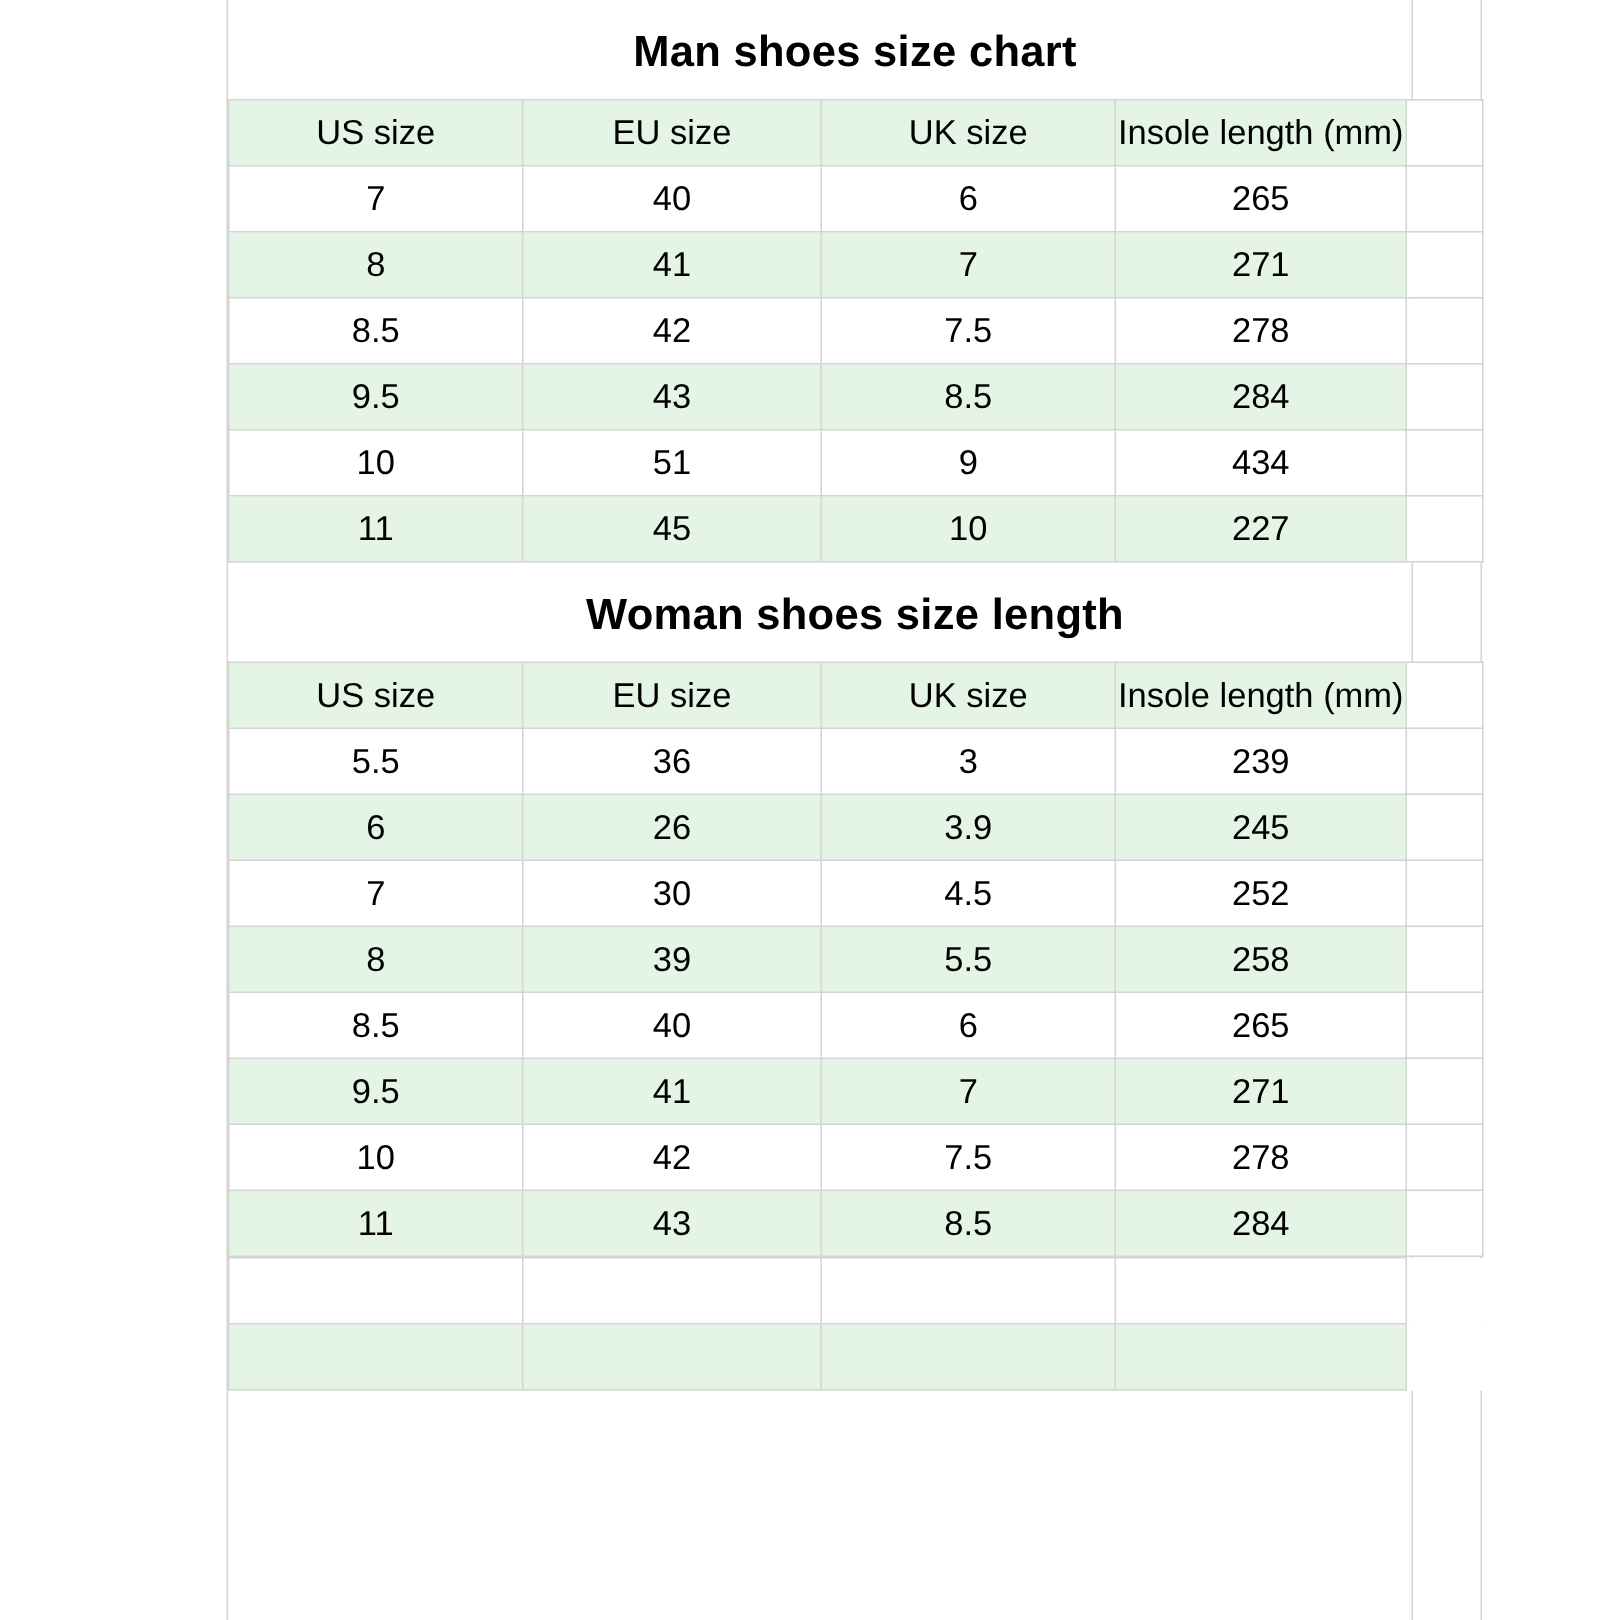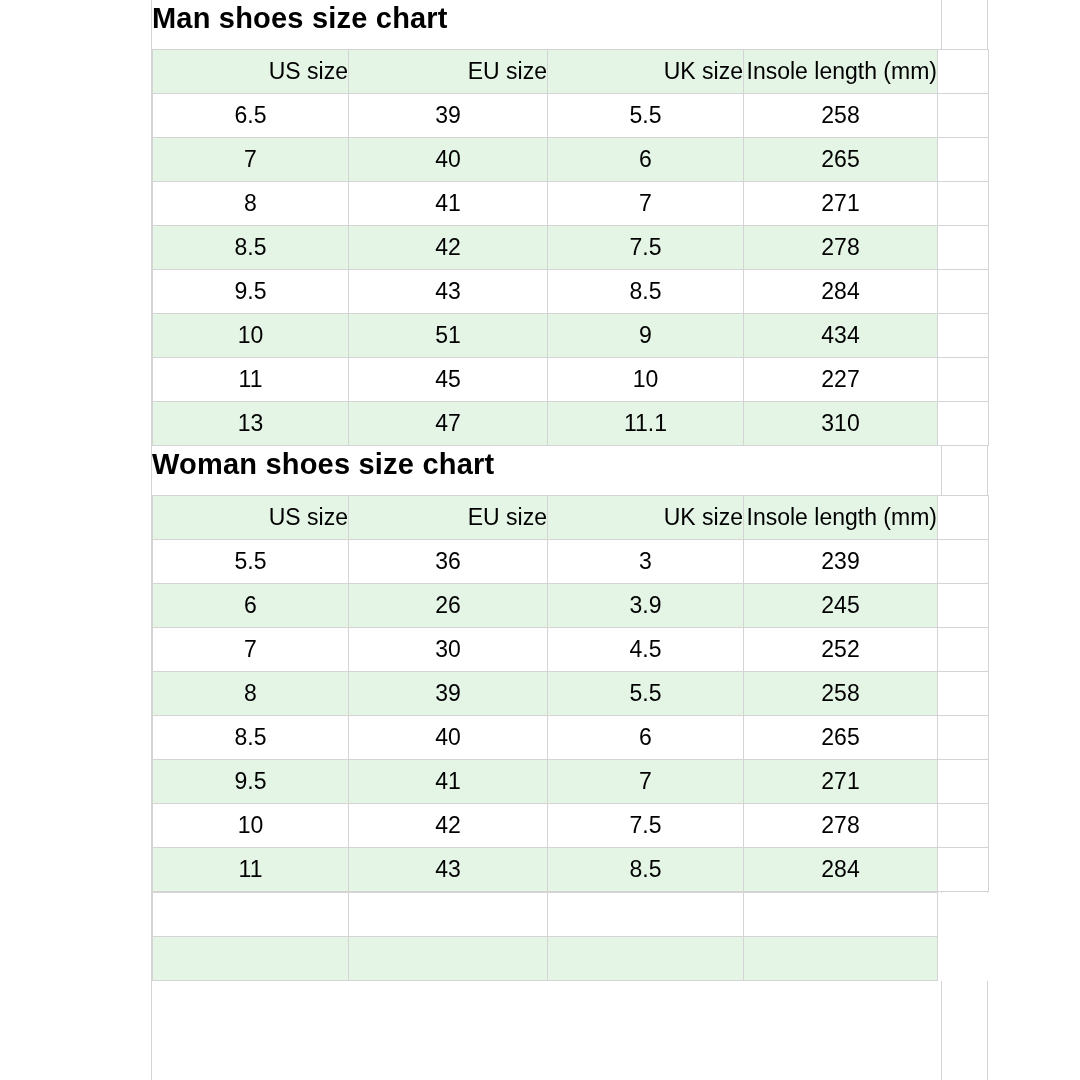--- a/index.html
+++ b/index.html
@@ -31,25 +31,25 @@
   }
 
   .content {
     position: absolute;
     left: 152px;
     top: 0;
     width: 836px;
   }
 
   .title {
-    text-align: left;
+    text-align: center;
     font-size: 29px;
     font-weight: bold;
     line-height: 1;
-    padding: 4px 0 16px 0;
+    padding: 21px 0 16px 0;
     letter-spacing: 0.2px;
   }
 
   table.size-table {
     border-collapse: collapse;
     width: 836px;
     table-layout: fixed;
   }
 
   table.size-table td,
@@ -58,21 +58,20 @@
     height: 43px;
     text-align: center;
     vertical-align: middle;
     font-size: 23px;
     font-weight: normal;
     padding: 0;
   }
 
   table.size-table thead th {
     background: #e4f5e6;
-    text-align: right;
   }
 
   table.size-table tbody tr:nth-child(even) td {
     background: #e4f5e6;
   }
 
   table.size-table tbody tr:nth-child(odd) td {
     background: #ffffff;
   }
 
@@ -138,27 +137,20 @@
       <tr>
         <th>US size</th>
         <th>EU size</th>
         <th>UK size</th>
         <th>Insole length (mm)</th>
         <th class="tail"></th>
       </tr>
     </thead>
     <tbody>
       <tr>
-        <td>6.5</td>
-        <td>39</td>
-        <td>5.5</td>
-        <td>258</td>
-        <td class="tail"></td>
-      </tr>
-      <tr>
         <td>7</td>
         <td>40</td>
         <td>6</td>
         <td>265</td>
         <td class="tail"></td>
       </tr>
       <tr>
         <td>8</td>
         <td>41</td>
         <td>7</td>
@@ -186,31 +178,24 @@
         <td>434</td>
         <td class="tail"></td>
       </tr>
       <tr>
         <td>11</td>
         <td>45</td>
         <td>10</td>
         <td>227</td>
         <td class="tail"></td>
       </tr>
-      <tr>
-        <td>13</td>
-        <td>47</td>
-        <td>11.1</td>
-        <td>310</td>
-        <td class="tail"></td>
-      </tr>
     </tbody>
   </table>
 
-  <div class="title">Woman shoes size chart</div>
+  <div class="title">Woman shoes size length</div>
 
   <table class="size-table">
     <colgroup>
       <col class="c1">
         <col class="c2">
         <col class="c3">
         <col class="c4">
         <col class="c5">
     </colgroup>
     <thead>

